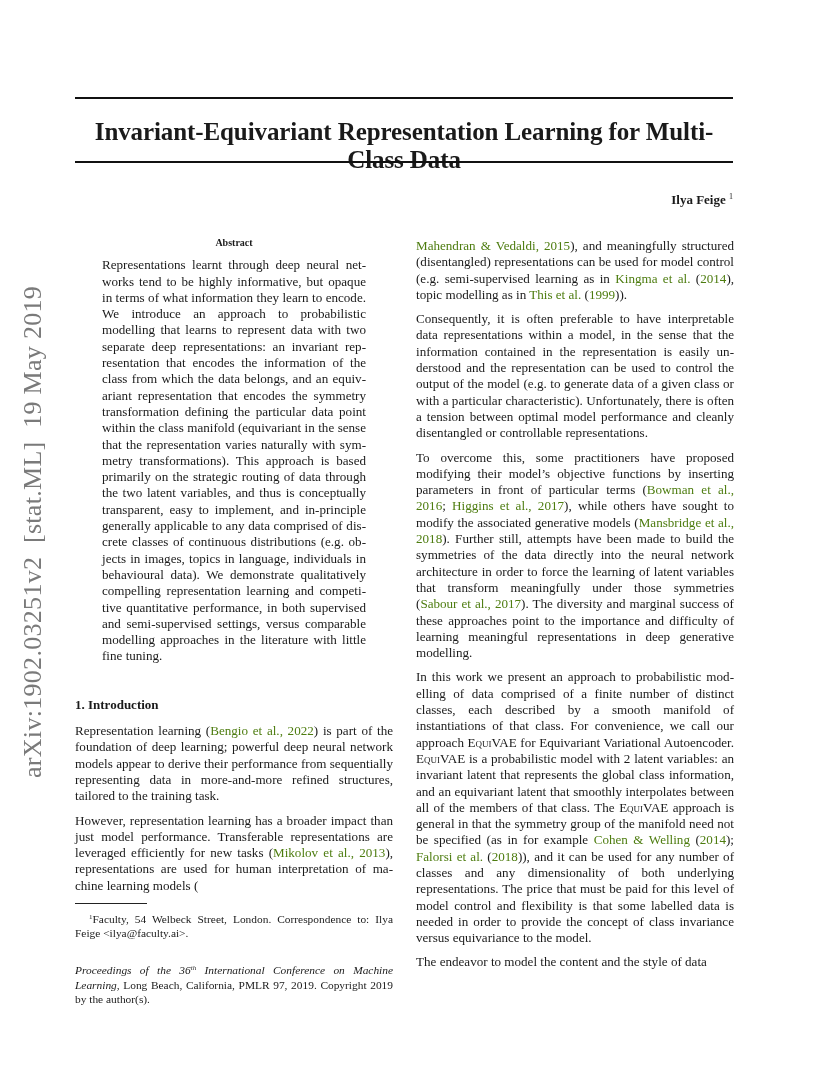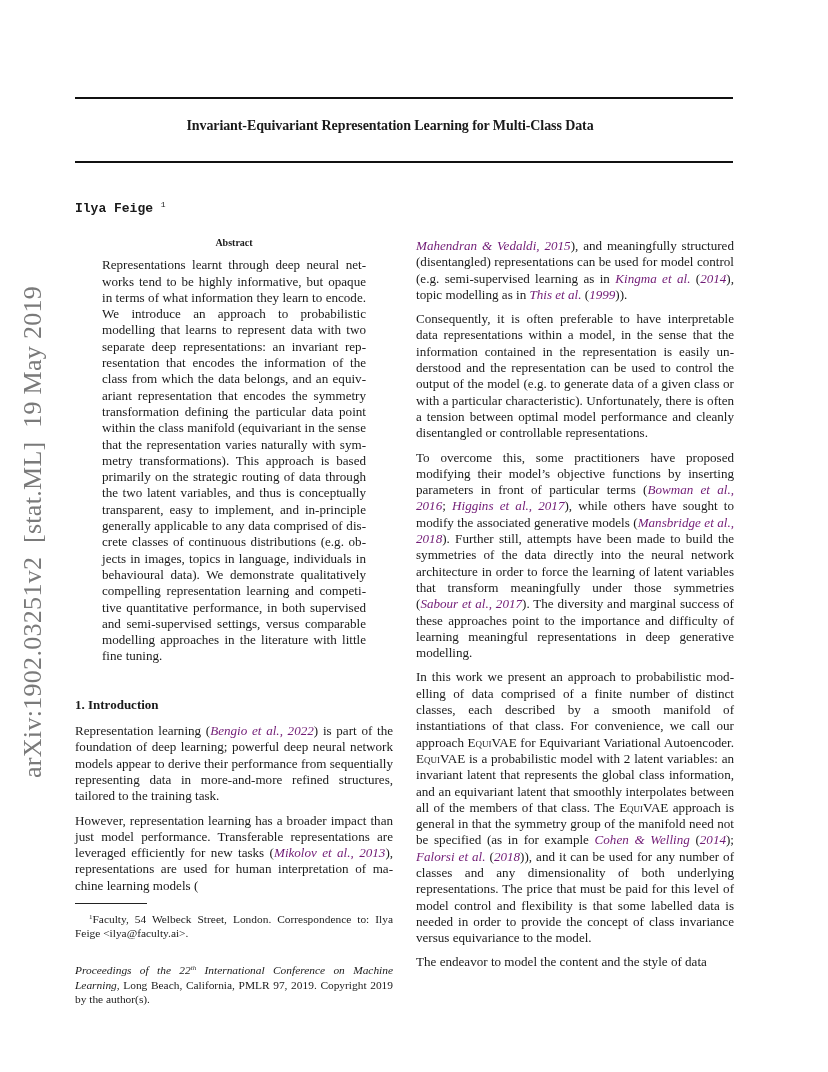--- a/index.html
+++ b/index.html
@@ -5,41 +5,41 @@
   html, body { margin: 0; padding: 0; background: #ffffff; }
   body {
     width: 828px; height: 1072px; position: relative; overflow: hidden;
     font-family: "Liberation Serif", "DejaVu Serif", serif;
     color: #1a1a1a;
   }
   .rule { position: absolute; left: 75px; width: 658px; height: 2px; background: #111; }
   .rule.top { top: 97px; }
   .rule.bottom { top: 161px; }
   .title {
-    position: absolute; left: 61px; width: 658px; top: 118px;
-    text-align: center; font-weight: bold; font-size: 14px; letter-spacing: -0.1px;
+    position: absolute; left: 75px; width: 658px; top: 118px;
+    text-align: center; font-weight: bold; font-size: 25px; letter-spacing: -0.1px;
   }
   .author {
-    position: absolute; left: 75px; width: 658px; top: 200px;
-    text-align: left; font-weight: bold; font-size: 13px; font-family: Liberation Mono, monospace;
+    position: absolute; left: 75px; width: 658px; top: 192px;
+    text-align: right; font-weight: bold; font-size: 13px;
   }
   .author sup { font-weight: normal; font-size: 8px; vertical-align: 5px; }
   .arxiv {
     position: absolute; left: 18px; top: 778px;
     transform-origin: 0 0; transform: rotate(-90deg);
     font-size: 26px; color: #7a7a7a; white-space: pre; letter-spacing: 0.3px;
   }
   .col { position: absolute; font-size: 13.1px; line-height: 16.3px; text-align: justify; hyphens: manual; }
   .col.left { left: 75px; width: 318px; top: 235px; }
   .col.right { left: 416px; width: 318px; top: 238px; }
   .abstract-head { text-align: center; font-weight: bold; font-size: 10px; margin-bottom: 6px; }
   .abstract-body { margin: 0 27px 0 27px; }
   .sec-head { font-weight: bold; font-size: 13px; margin: 32px 0 10px 0; }
   p { margin: 0 0 8px 0; }
-  .cite { color: #701a75; font-style: italic; }
+  .cite { color: #4d7c0f; }
   .sc { font-variant: small-caps; }
   .fn-rule { width: 72px; height: 1px; background: #222; margin: 9px 0 6px 0; }
   .footnote { font-size: 11.4px; line-height: 14.2px; text-indent: 14px; margin-bottom: 21px; }
   .footnote sup { font-size: 7px; vertical-align: 4px; }
   .proc { font-size: 11.4px; line-height: 14.2px; }
   .proc sup { font-size: 7px; vertical-align: 4px; font-style: italic; }
 </style>
 </head>
 <body>
 
@@ -59,21 +59,21 @@
   <div class="abstract-body">Representations learnt through deep neural net­works tend to be highly informative, but opaque in terms of what information they learn to en­code. We introduce an approach to probabilistic modelling that learns to represent data with two separate deep representations: an invariant rep­resentation that encodes the information of the class from which the data belongs, and an equiv­ariant representation that encodes the symmetry transformation defining the particular data point within the class manifold (equivariant in the sense that the representation varies naturally with sym­metry transformations). This approach is based primarily on the strategic routing of data through the two latent variables, and thus is conceptually transparent, easy to implement, and in-principle generally applicable to any data comprised of dis­crete classes of continuous distributions (e.g. ob­jects in images, topics in language, individuals in behavioural data). We demonstrate qualitatively compelling representation learning and competi­tive quantitative performance, in both supervised and semi-supervised settings, versus comparable modelling approaches in the literature with little fine tuning.</div>
 
   <div class="sec-head">1. Introduction</div>
 
   <p><span>Representation learning (</span><a class="cite">Bengio et al., 2022</a><span>) is part of the foundation of deep learning; powerful deep neural network models appear to derive their performance from sequen­tially representing data in more-and-more refined structures, tailored to the training task.</span></p>
 
   <p><span>However, representation learning has a broader impact than just model performance. Transferable representations are leveraged efficiently for new tasks (</span><a class="cite">Mikolov et al., 2013</a><span>), representations are used for human interpretation of ma­chine learning models (</span></p>
 
   <div class="fn-rule"></div>
   <div class="footnote"><sup>1</sup><span>Faculty, 54 Welbeck Street, London. Correspondence to: Ilya Feige &lt;ilya@faculty.ai&gt;.</span></div>
-  <div class="proc"><i>Proceedings of the 22</i><sup>th</sup><i> International Conference on Machine Learning</i><span>, Long Beach, California, PMLR 97, 2019. Copyright 2019 by the author(s).</span></div>
+  <div class="proc"><i>Proceedings of the 36</i><sup>th</sup><i> International Conference on Machine Learning</i><span>, Long Beach, California, PMLR 97, 2019. Copyright 2019 by the author(s).</span></div>
 </div>
 
 <div class="col right">
   <p><a class="cite">Mahendran &amp; Vedaldi, 2015</a><span>), and meaningfully structured (disentangled) representations can be used for model control (e.g.  semi-supervised learning as in </span><a class="cite">Kingma et al.</a><span> (</span><a class="cite">2014</a><span>), topic modelling as in </span><a class="cite">This et al.</a><span> (</span><a class="cite">1999</a><span>)).</span></p>
 
   <p>Consequently, it is often preferable to have interpretable data representations within a model, in the sense that the information contained in the representation is easily un­derstood and the representation can be used to control the output of the model (e.g. to generate data of a given class or with a particular characteristic). Unfortunately, there is often a tension between optimal model performance and cleanly disentangled or controllable representations.</p>
 
   <p><span>To overcome this, some practitioners have proposed modify­ing their model’s objective functions by inserting parameters in front of particular terms (</span><a class="cite">Bowman et al., 2016</a><span>; </span><a class="cite">Higgins et al., 2017</a><span>), while others have sought to modify the associ­ated generative models (</span><a class="cite">Mansbridge et al., 2018</a><span>). Further still, attempts have been made to build the symmetries of the data directly into the neural network architecture in order to force the learning of latent variables that transform mean­ingfully under those symmetries (</span><a class="cite">Sabour et al., 2017</a><span>). The diversity and marginal success of these approaches point to the importance and difficulty of learning meaningful repre­sentations in deep generative modelling.</span></p>
 
   <p><span>In this work we present an approach to probabilistic mod­elling of data comprised of a finite number of distinct classes, each described by a smooth manifold of instantiations of that class. For convenience, we call our approach </span><span class="sc">EquiVAE</span><span> for Equivariant Variational Autoencoder. </span><span class="sc">EquiVAE</span><span> is a proba­bilistic model with 2 latent variables: an invariant latent that represents the global class information, and an equivariant latent that smoothly interpolates between all of the members of that class. The </span><span class="sc">EquiVAE</span><span> approach is general in that the symmetry group of the manifold need not be specified (as in for example </span><a class="cite">Cohen &amp; Welling</a><span> (</span><a class="cite">2014</a><span>); </span><a class="cite">Falorsi et al.</a><span> (</span><a class="cite">2018</a><span>)), and it can be used for any number of classes and any dimensionality of both underlying representations. The price that must be paid for this level of model control and flexibility is that some labelled data is needed in order to provide the concept of class invariance versus equivariance to the model.</span></p>

